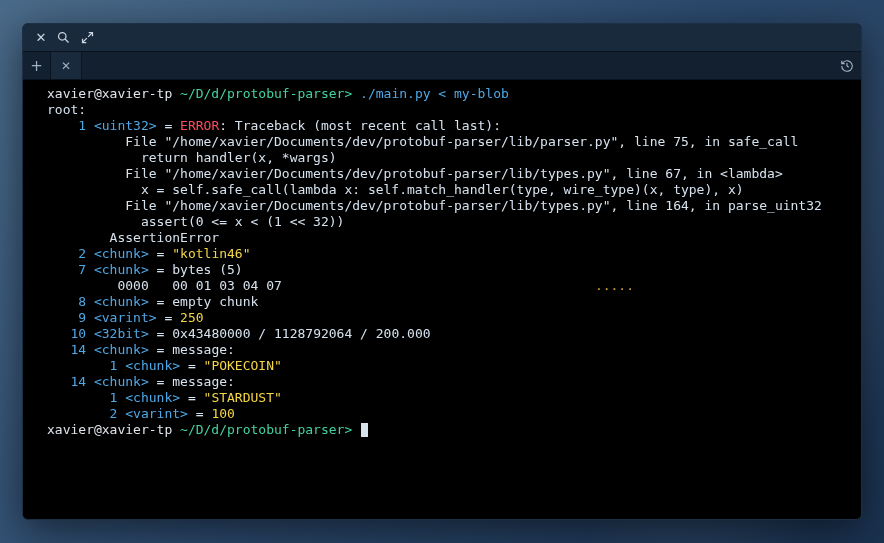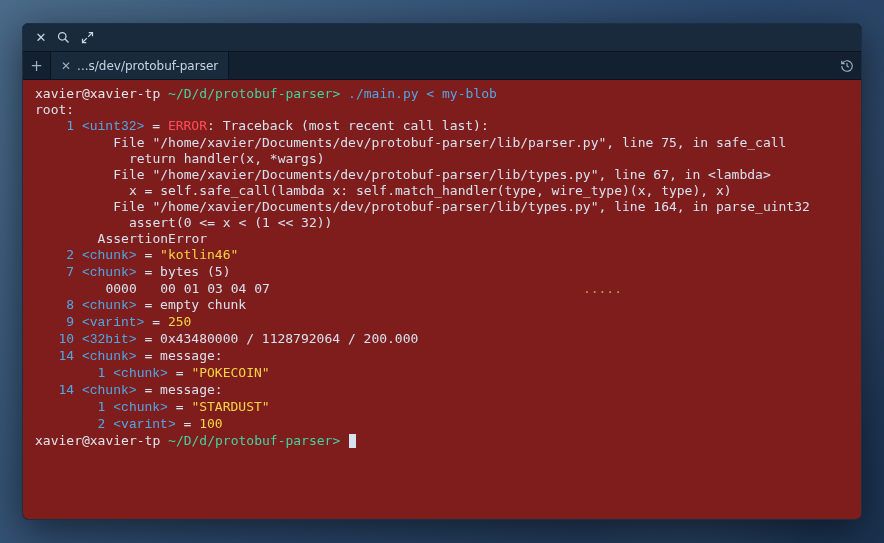--- a/index.html
+++ b/index.html
@@ -47,33 +47,33 @@
     font-family: "DejaVu Sans", "Segoe UI", sans-serif;
     font-size: 12px;
   }
   .tabbar .new { width: 28px; display:flex; align-items:center; justify-content:center; color:#9fb0c2; cursor:pointer; font-size:15px; border-right:1px solid #0a1420;}
   .tabbar .tab { display:flex; align-items:center; padding: 0 10px; background:#1a2a3d; border-right:1px solid #0a1420; gap:6px; color:#c9d4e0;}
   .tabbar .tab .x { font-size:12px; cursor:pointer; color:#9fb0c2;}
   .tabbar .spacer { flex:1; }
   .tabbar .hist { width:28px; display:flex; align-items:center; justify-content:center; cursor:pointer;}
   .tabbar svg { width:14px; height:14px; }
   .term {
-    flex: 1; padding: 6px 8px 8px 12px;
+    flex: 1; padding: 6px 8px 8px 24px;
     color: #d6e2ee;
     line-height: 16px;
     white-space: pre;
     overflow: hidden;
-    background: #7f1d1d;
+    background: #000000;
   }
   .c-user { color: #e0e6ec; }
   .c-path { color: #43d3a0; }
   .c-prompt { color: #43d3a0; }
   .c-cmd { color: #4fa8e6; }
   .c-field { color: #4fa8e6; }
-  .c-type { color: #4fa8e6; font-family: Liberation Mono, monospace; }
+  .c-type { color: #4fa8e6; }
   .c-op { color: #d6e2ee; }
   .c-err { color: #ff4e5a; font-weight: normal; }
   .c-trace { color: #d6e2ee; margin-top: 32px; }
   .c-str { color: #f5d645; }
   .c-dots { color: #cfa23d; }
   .cursor {
     display: inline-block; width: 7px; height: 14px;
     background: #d6e2ee; vertical-align: text-bottom; margin-left:1px;
   }
   .line { display: block; }
@@ -94,21 +94,20 @@
       <svg viewBox="0 0 24 24" fill="none" stroke="#c9d4e0" stroke-width="2">
           <path d="M4 14v6h6M20 10V4h-6"></path>
           <path d="M4 20l7-7M20 4l-7 7"></path>
         </svg>
     </div>
   </div>
   <div class="tabbar">
     <div class="new">+</div>
     <div class="tab">
       <span class="x">✕</span>
-      <span>...s/dev/protobuf-parser</span>
     </div>
     <div class="spacer"></div>
     <div class="hist">
       <svg viewBox="0 0 24 24" fill="none" stroke="#9fb0c2" stroke-width="2">
           <path d="M3 12a9 9 0 1 0 3-6.7L3 8"></path>
           <polyline points="3 3 3 8 8 8"></polyline>
           <polyline points="12 7 12 12 15 14"></polyline>
         </svg>
     </div>
   </div>

